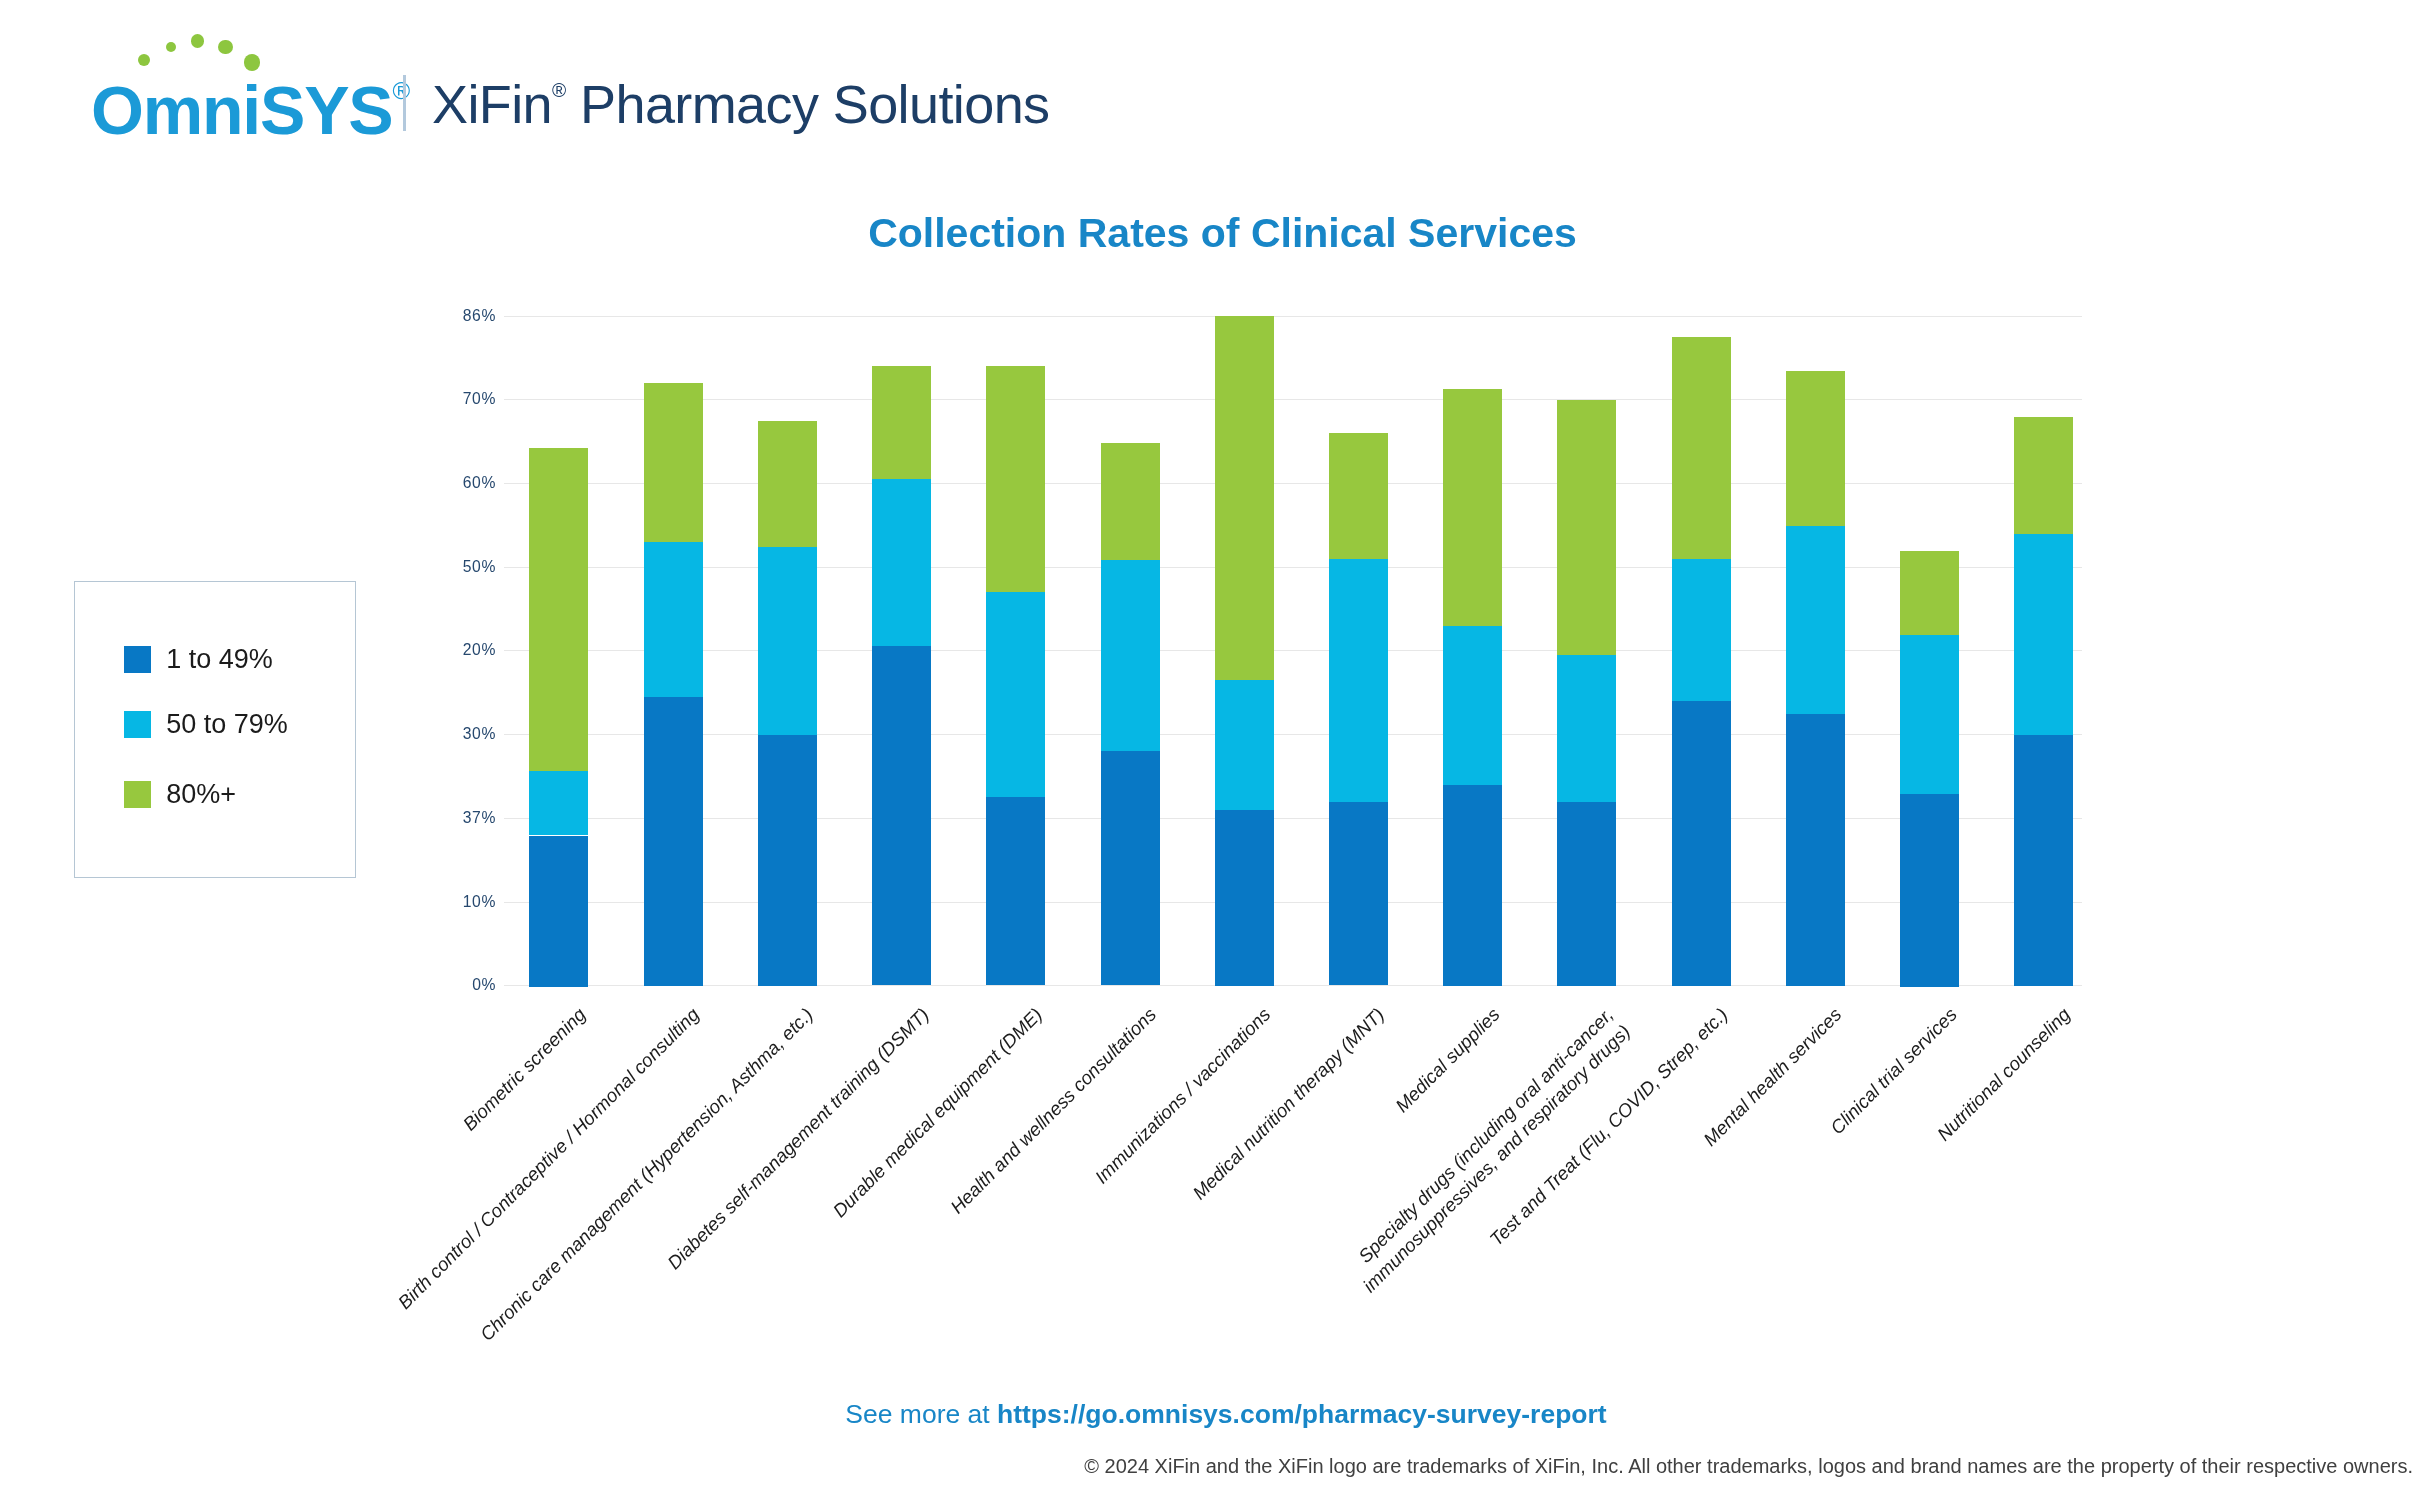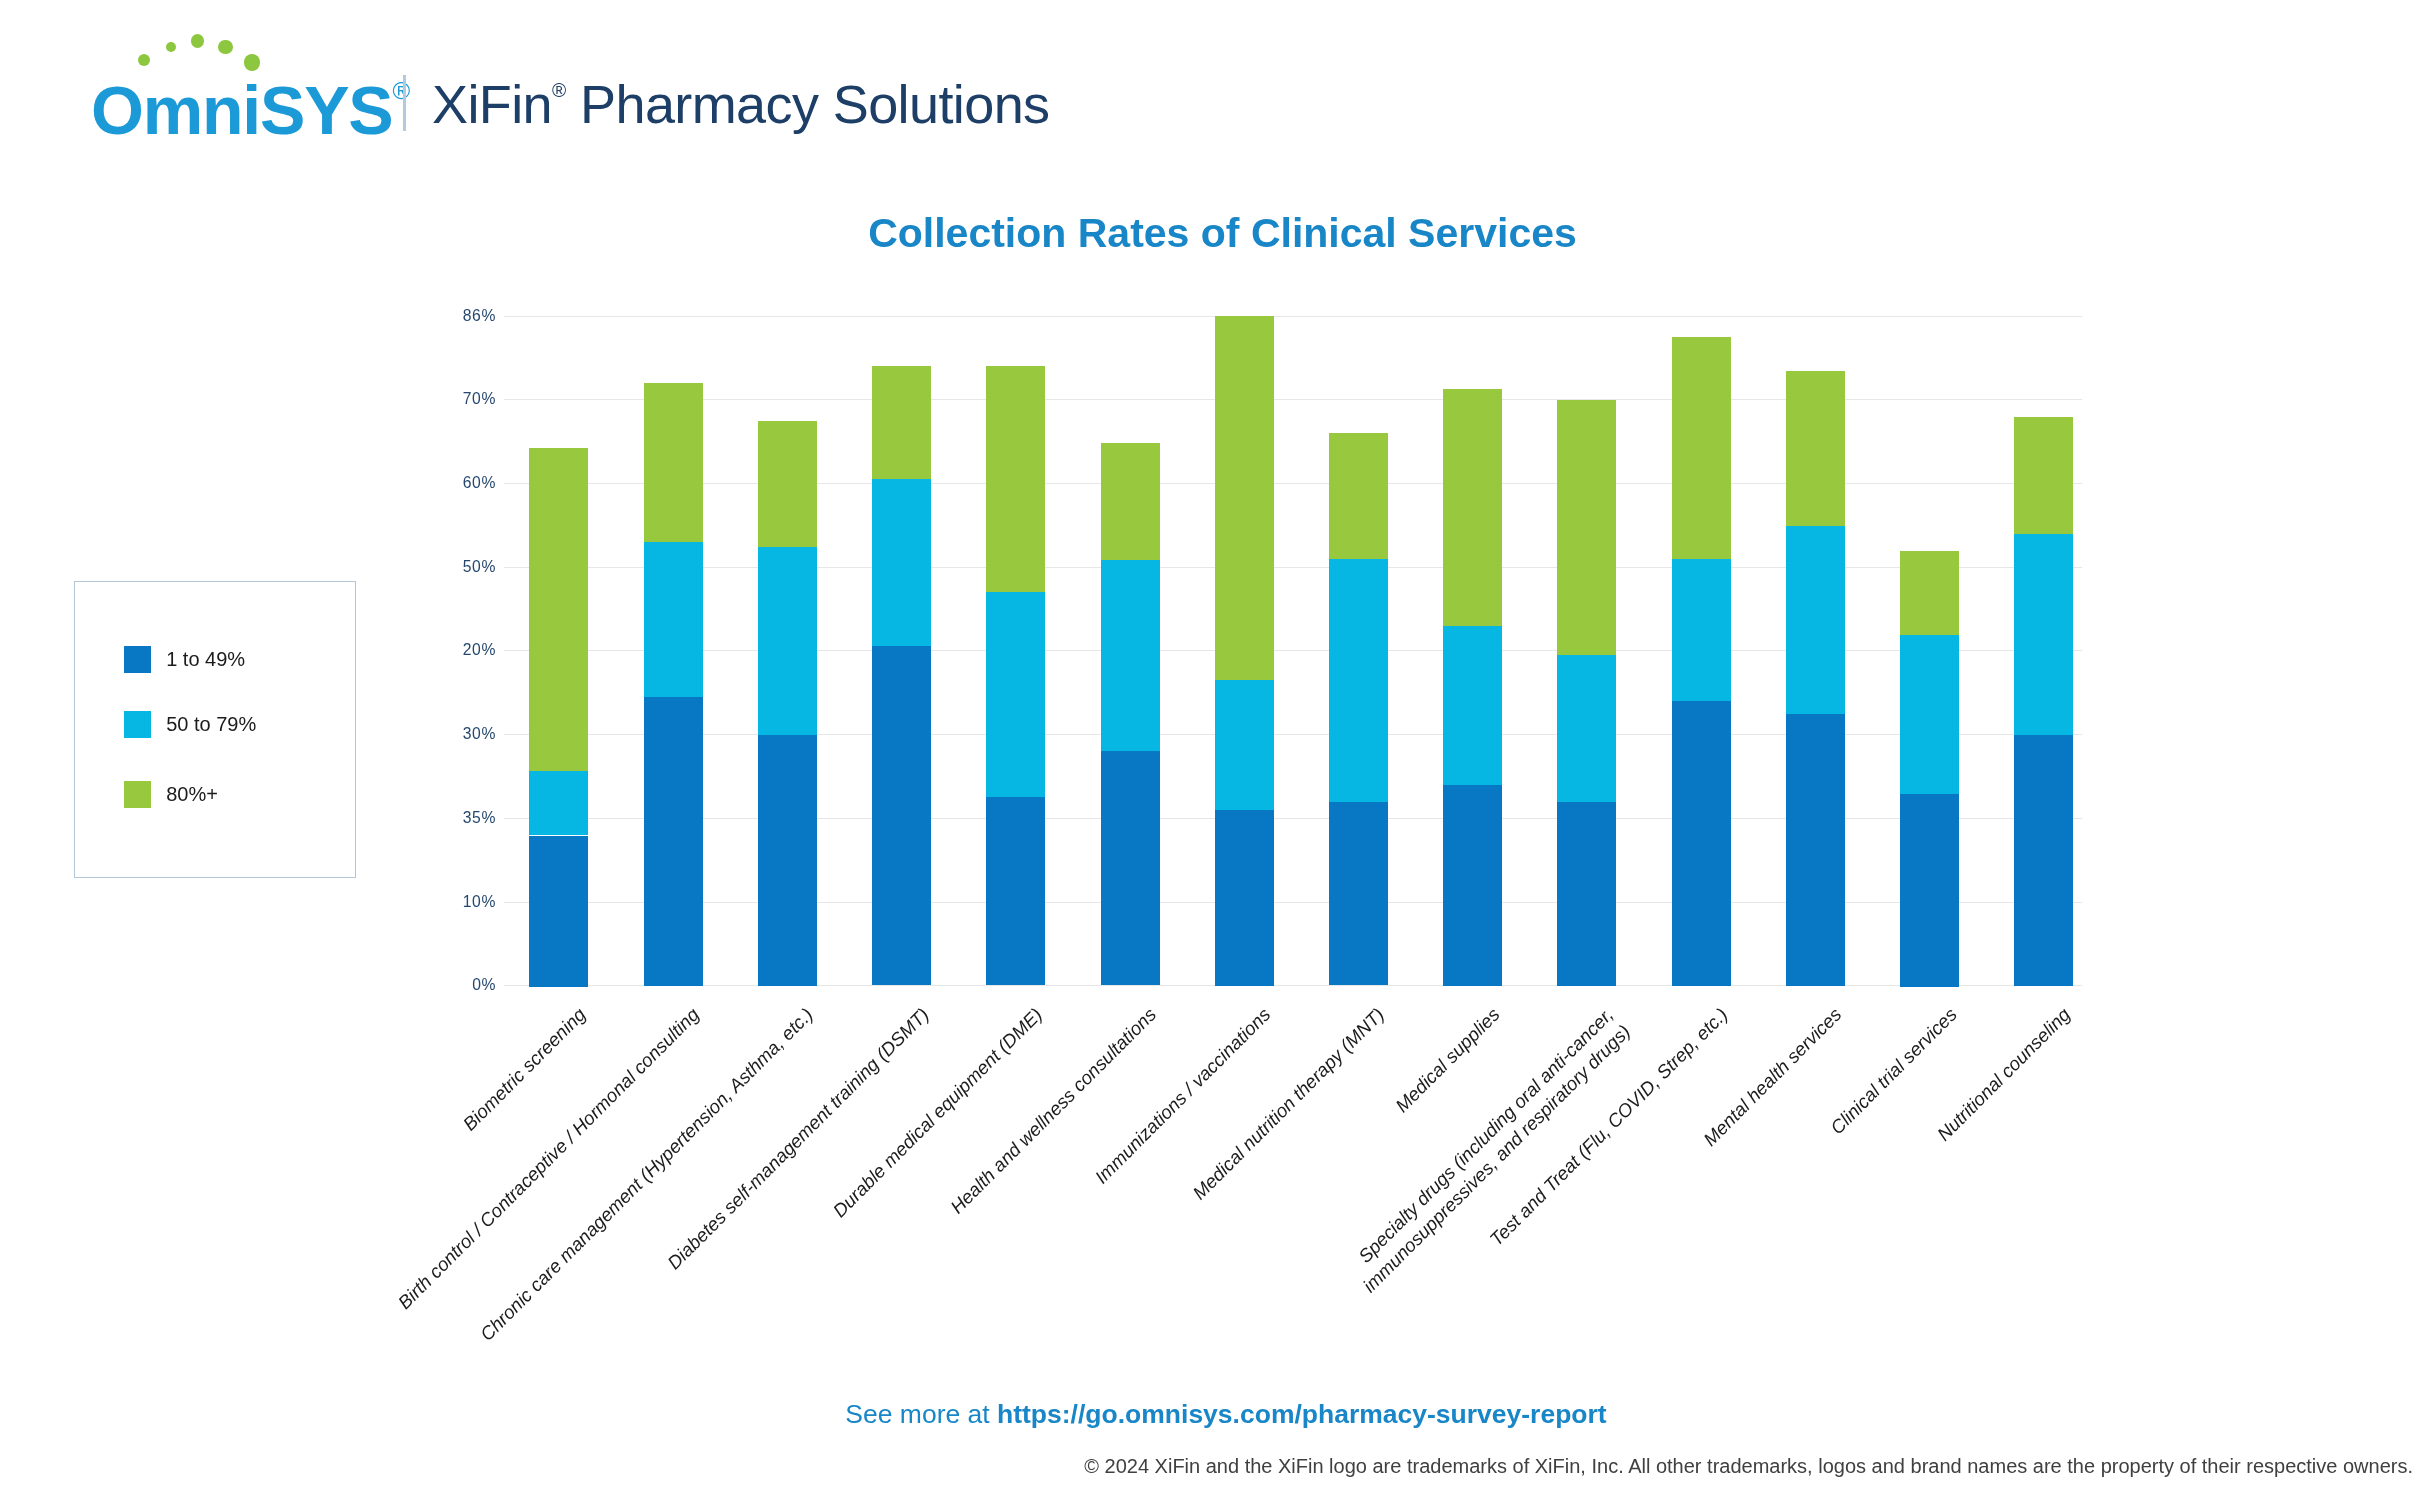--- a/index.html
+++ b/index.html
@@ -30,21 +30,21 @@
     font-size:41px;font-weight:700;
   }
 
   
   #legend-box{
     left:74px;top:581px;width:282px;height:297px;
     border:1.2px solid #b5c6d4;background:#fff;box-sizing:border-box;
   }
   .legend-item{position:absolute;left:49px;height:29px;display:flex;align-items:center;}
   .legend-swatch{width:26.5px;height:26.5px;margin-right:15.7px;flex:0 0 auto;}
-  .legend-label{font-size:20px;color:#1b1b1b;white-space:nowrap;}
+  .legend-label{font-size:27px;color:#1b1b1b;white-space:nowrap;}
 
   
   #chart{left:0;top:0;width:2413px;height:1508px;}
   .gridline{position:absolute;height:1.2px;background:#e7e7e7;}
   .ytick{
     position:absolute;width:115px;text-align:right;
     font-size:15.7px;color:#26486e;letter-spacing:0.6px;
   }
   .bar{position:absolute;}
   .bar-seg{position:absolute;left:0;width:100%;}
@@ -98,21 +98,21 @@
       <span class="legend-label">80%+</span>
     </div>
   </div>
 
   <div id="chart" class="abs">
       <div class="gridline" style="left: 504px; width: 1578px; top: 985px;"></div>
       <div class="ytick" style="left: 381px; top: 976px;">0%</div>
       <div class="gridline" style="left: 504px; width: 1578px; top: 902px;"></div>
       <div class="ytick" style="left: 381px; top: 893px;">10%</div>
       <div class="gridline" style="left: 504px; width: 1578px; top: 818px;"></div>
-      <div class="ytick" style="left: 381px; top: 809px;">35%</div>
+      <div class="ytick" style="left: 381px; top: 809px;">37%</div>
       <div class="gridline" style="left: 504px; width: 1578px; top: 734px;"></div>
       <div class="ytick" style="left: 381px; top: 725px;">30%</div>
       <div class="gridline" style="left: 504px; width: 1578px; top: 650px;"></div>
       <div class="ytick" style="left: 381px; top: 641px;">20%</div>
       <div class="gridline" style="left: 504px; width: 1578px; top: 567px;"></div>
       <div class="ytick" style="left: 381px; top: 558px;">50%</div>
       <div class="gridline" style="left: 504px; width: 1578px; top: 483px;"></div>
       <div class="ytick" style="left: 381px; top: 474px;">60%</div>
       <div class="gridline" style="left: 504px; width: 1578px; top: 399px;"></div>
       <div class="ytick" style="left: 381px; top: 390px;">70%</div>

